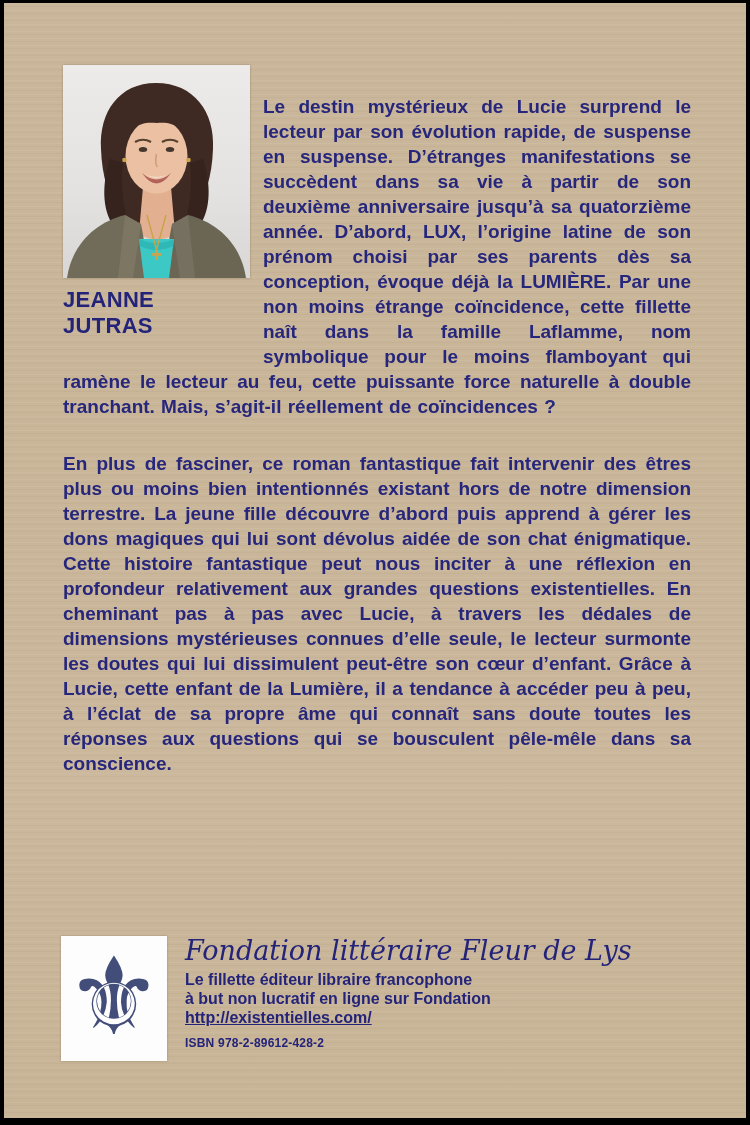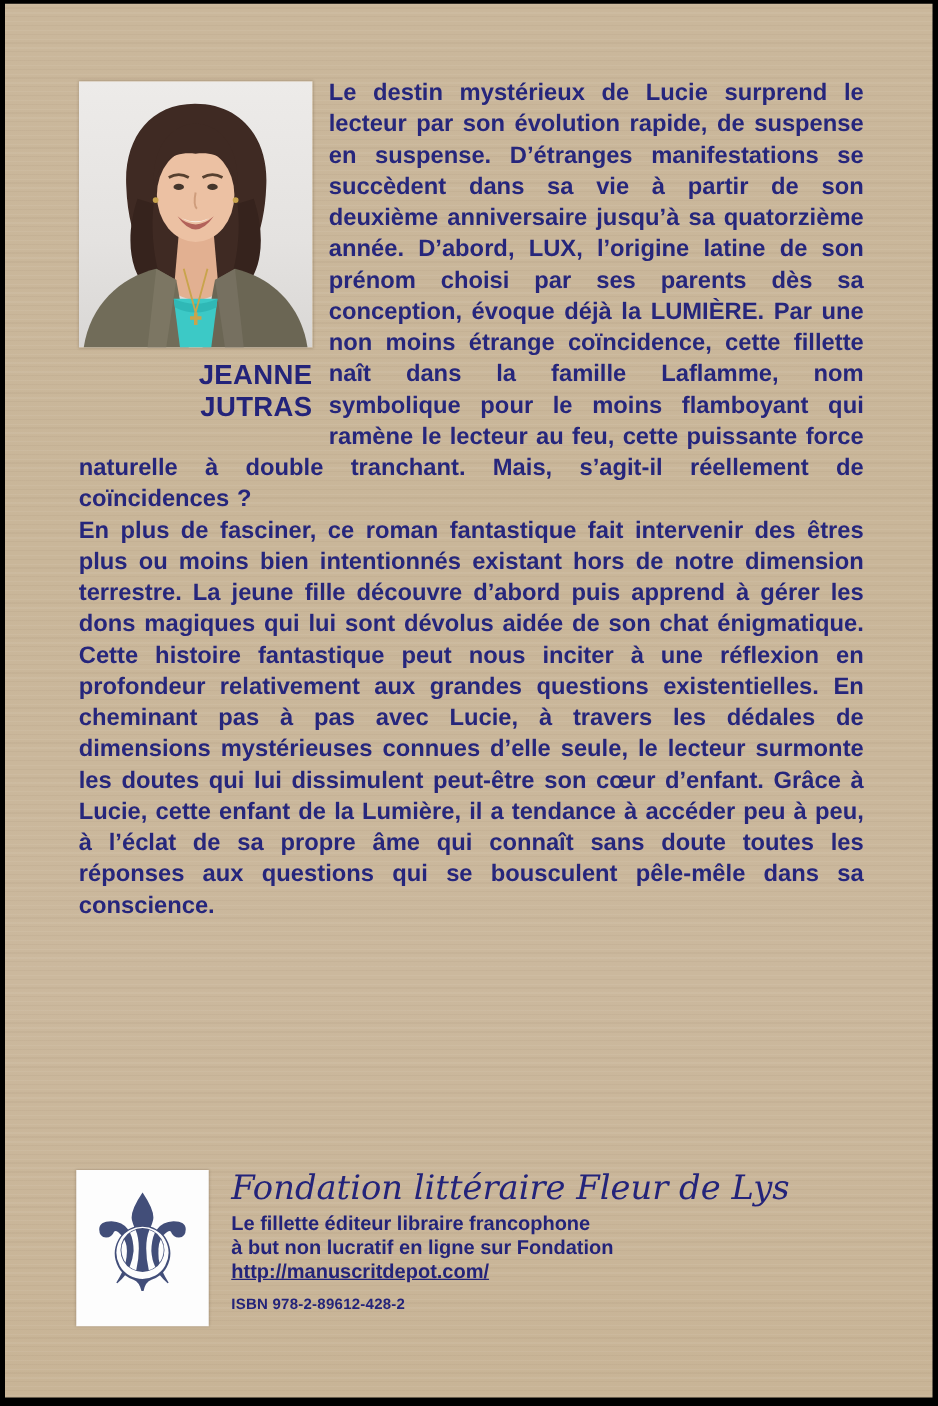--- a/index.html
+++ b/index.html
@@ -35,34 +35,35 @@
   }
   .photo {
     width: 187px;
     height: 213px;
     display: block;
     box-shadow: 0 0 2px rgba(90,70,50,0.45);
   }
   .photo svg { display: block; width: 100%; height: 100%; }
   .caption {
     margin-top: 9px;
-    text-align: right;
+    text-align: left;
     font-size: 22px;
     font-weight: bold;
     letter-spacing: 0.3px;
     color: #23237a;
   }
   
   .body-text {
     font-size: 19px;
     line-height: 25px;
     font-weight: bold;
     color: #26267c;
     text-align: justify;
     word-spacing: 1px;
+    margin-top: 32px;
   }
   .para + .para { }
   
   .publisher {
     position: absolute;
     top: 927px;
     left: 57px;
     display: flex;
     align-items: flex-start;
   }
@@ -180,19 +181,19 @@
     <p class="body-text para">En plus de fasciner, ce roman fantastique fait intervenir des êtres plus ou moins bien intentionnés existant hors de notre dimension terrestre. La jeune fille découvre d’abord puis apprend à gérer les dons magiques qui lui sont dévolus aidée de son chat énigmatique. Cette histoire fantastique peut nous inciter à une réflexion en profondeur relativement aux grandes questions existentielles. En cheminant pas à pas avec Lucie, à travers les dédales de dimensions mystérieuses connues d’elle seule, le lecteur surmonte les doutes qui lui dissimulent peut-être son cœur d’enfant. Grâce à Lucie, cette enfant de la Lumière, il a tendance à accéder peu à peu, à l’éclat de sa propre âme qui connaît sans doute toutes les réponses aux questions qui se bousculent pêle-mêle dans sa conscience.</p>
 
     <div class="publisher">
       <div class="logo-box">
         <span class="fleur">⚜</span>
       </div>
       <div class="pub-text">
         <div class="pub-name">Fondation littéraire Fleur de Lys</div>
         <div class="pub-line">Le fillette éditeur libraire francophone</div>
         <div class="pub-line">à but non lucratif en ligne sur Fondation</div>
-        <a class="pub-url">http://manuscritdepot.com/</a>
+        <a class="pub-url">http://existentielles.com/</a>
         <div class="isbn">ISBN 978-2-89612-428-2</div>
       </div>
     </div>
 
   </div>
 </div>
 
 </body></html>

